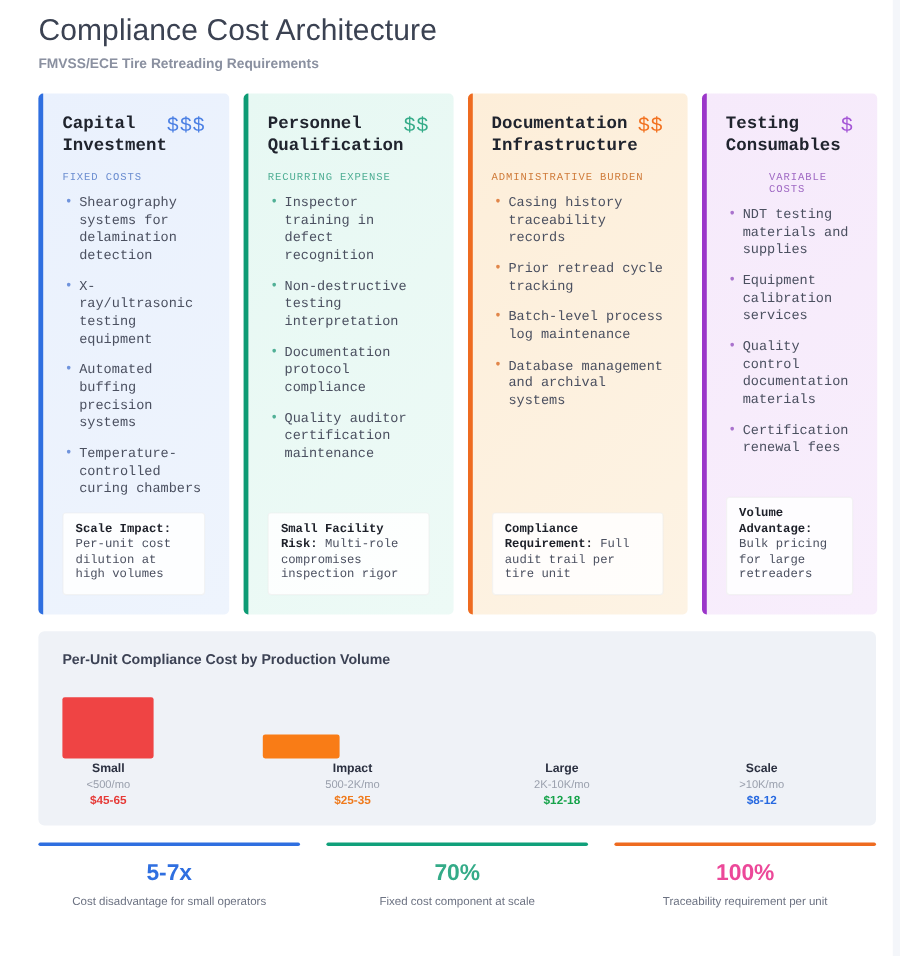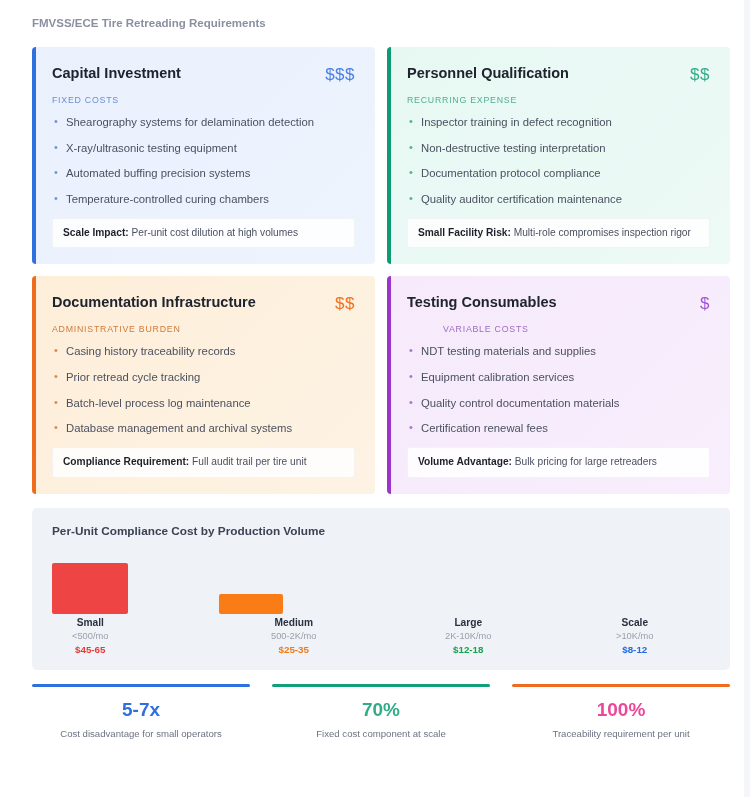--- a/index.html
+++ b/index.html
@@ -42,23 +42,24 @@
   .page-subtitle {
     margin-top: 7px;
     font-size: 11.5px;
     color: #8a90a0;
     font-weight: 700;
   }
 
   
   .card-grid {
     display: grid;
-    grid-template-columns: 1fr 1fr;
+    grid-template-columns: 1fr 1fr 1fr 1fr;
     gap: 12px 12px;
     padding: 18px 20px 0 32px;
+    font-family: Liberation Mono, monospace;
   }
 
   .card {
     position: relative;
     border-radius: 4px;
     padding: 18px 20px 16px 20px;
     min-height: 215px;
     display: flex;
     flex-direction: column;
   }
@@ -244,20 +245,21 @@
     color: #6d7383;
   }
 </style>
 </head>
 <body>
 
 <div class="page">
   <div class="edge-strip"></div>
 
   <div class="header">
+    <div class="page-title">Compliance Cost Architecture</div>
     <div class="page-subtitle">FMVSS/ECE Tire Retreading Requirements</div>
   </div>
 
   <div class="card-grid">
 
     <div class="card blue">
       <div class="card-head">
         <div class="card-title">Capital Investment</div>
         <div class="card-cost">$$$</div>
       </div>
@@ -347,21 +349,21 @@
           
         </div>
       </div>
       <div class="bar-labels">
         <div class="bar-label">
           <div class="bl-name">Small</div>
           <div class="bl-range">&lt;500/mo</div>
           <div class="bl-value" style="color: rgb(230, 58, 55);">$45-65</div>
         </div>
         <div class="bar-label">
-          <div class="bl-name">Medium</div>
+          <div class="bl-name">Impact</div>
           <div class="bl-range">500-2K/mo</div>
           <div class="bl-value" style="color: rgb(239, 122, 28);">$25-35</div>
         </div>
         <div class="bar-label">
           <div class="bl-name">Large</div>
           <div class="bl-range">2K-10K/mo</div>
           <div class="bl-value" style="color: rgb(22, 163, 74);">$12-18</div>
         </div>
         <div class="bar-label">
           <div class="bl-name">Scale</div>

